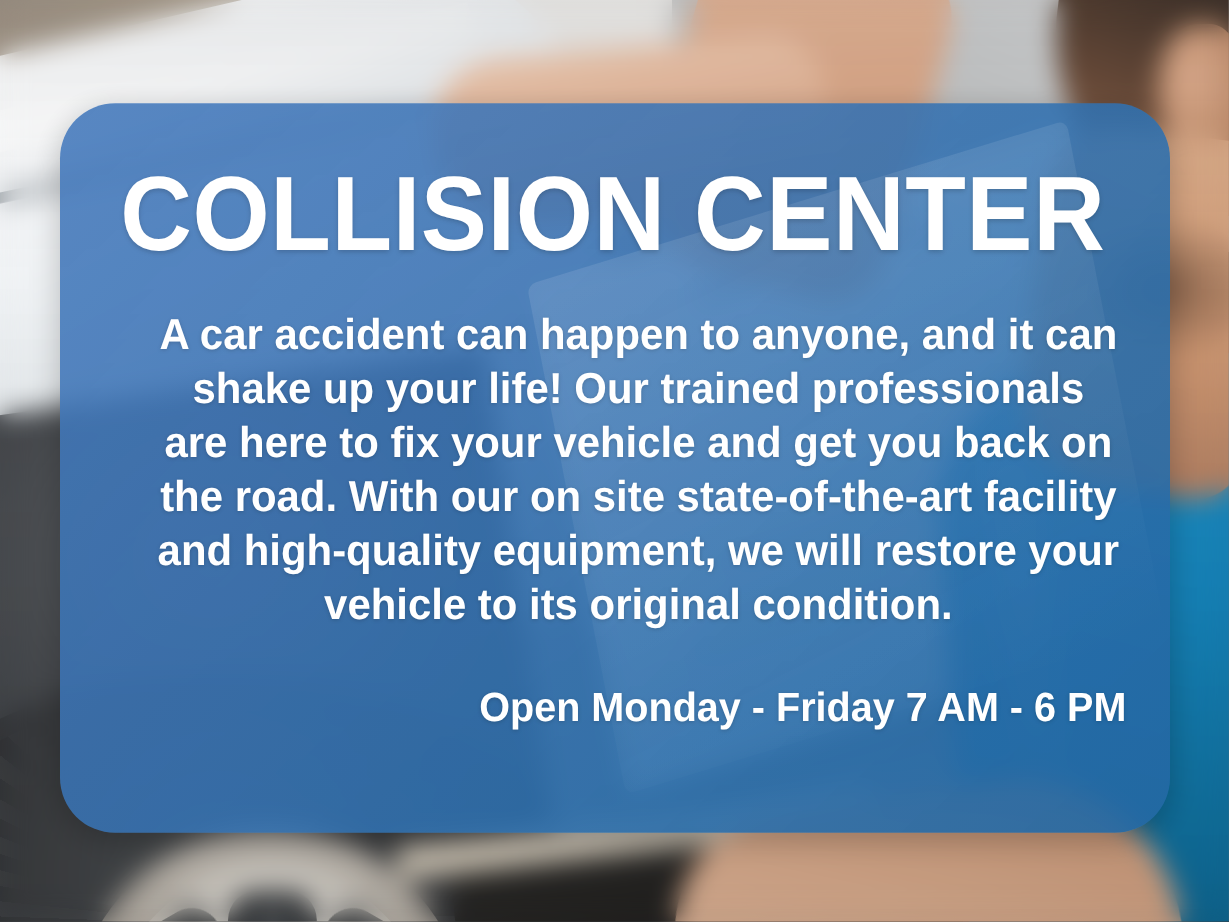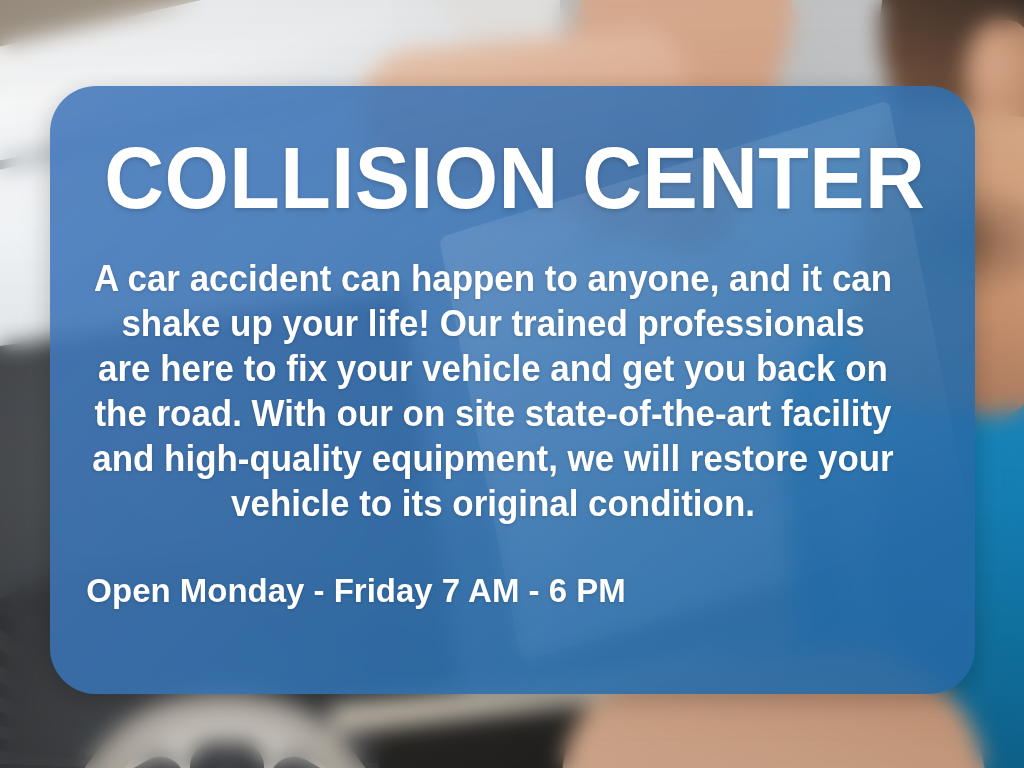--- a/index.html
+++ b/index.html
@@ -213,21 +213,21 @@
     background: linear-gradient(135deg,
         rgba(70,122,188,0.90) 0%,
         rgba(58,115,180,0.88) 35%,
         rgba(43,110,171,0.90) 70%,
         rgba(35,104,163,0.92) 100%);
     box-shadow: 0 6px 26px rgba(0,0,0,.22);
     box-sizing: border-box;
     padding: 0 28px;
     display: flex;
     flex-direction: column;
-    align-items: flex-start;
+    align-items: flex-end;
   }
   
   .panel-sheen {
     position: absolute;
     left: 420px; top: 80px; width: 470px; height: 430px;
     background: linear-gradient(170deg, rgba(255,255,255,.10) 0%, rgba(255,255,255,.04) 60%, rgba(255,255,255,0) 100%);
     transform: rotate(-17deg) skewX(-6deg);
     border-radius: 8px;
     pointer-events: none;
   }

